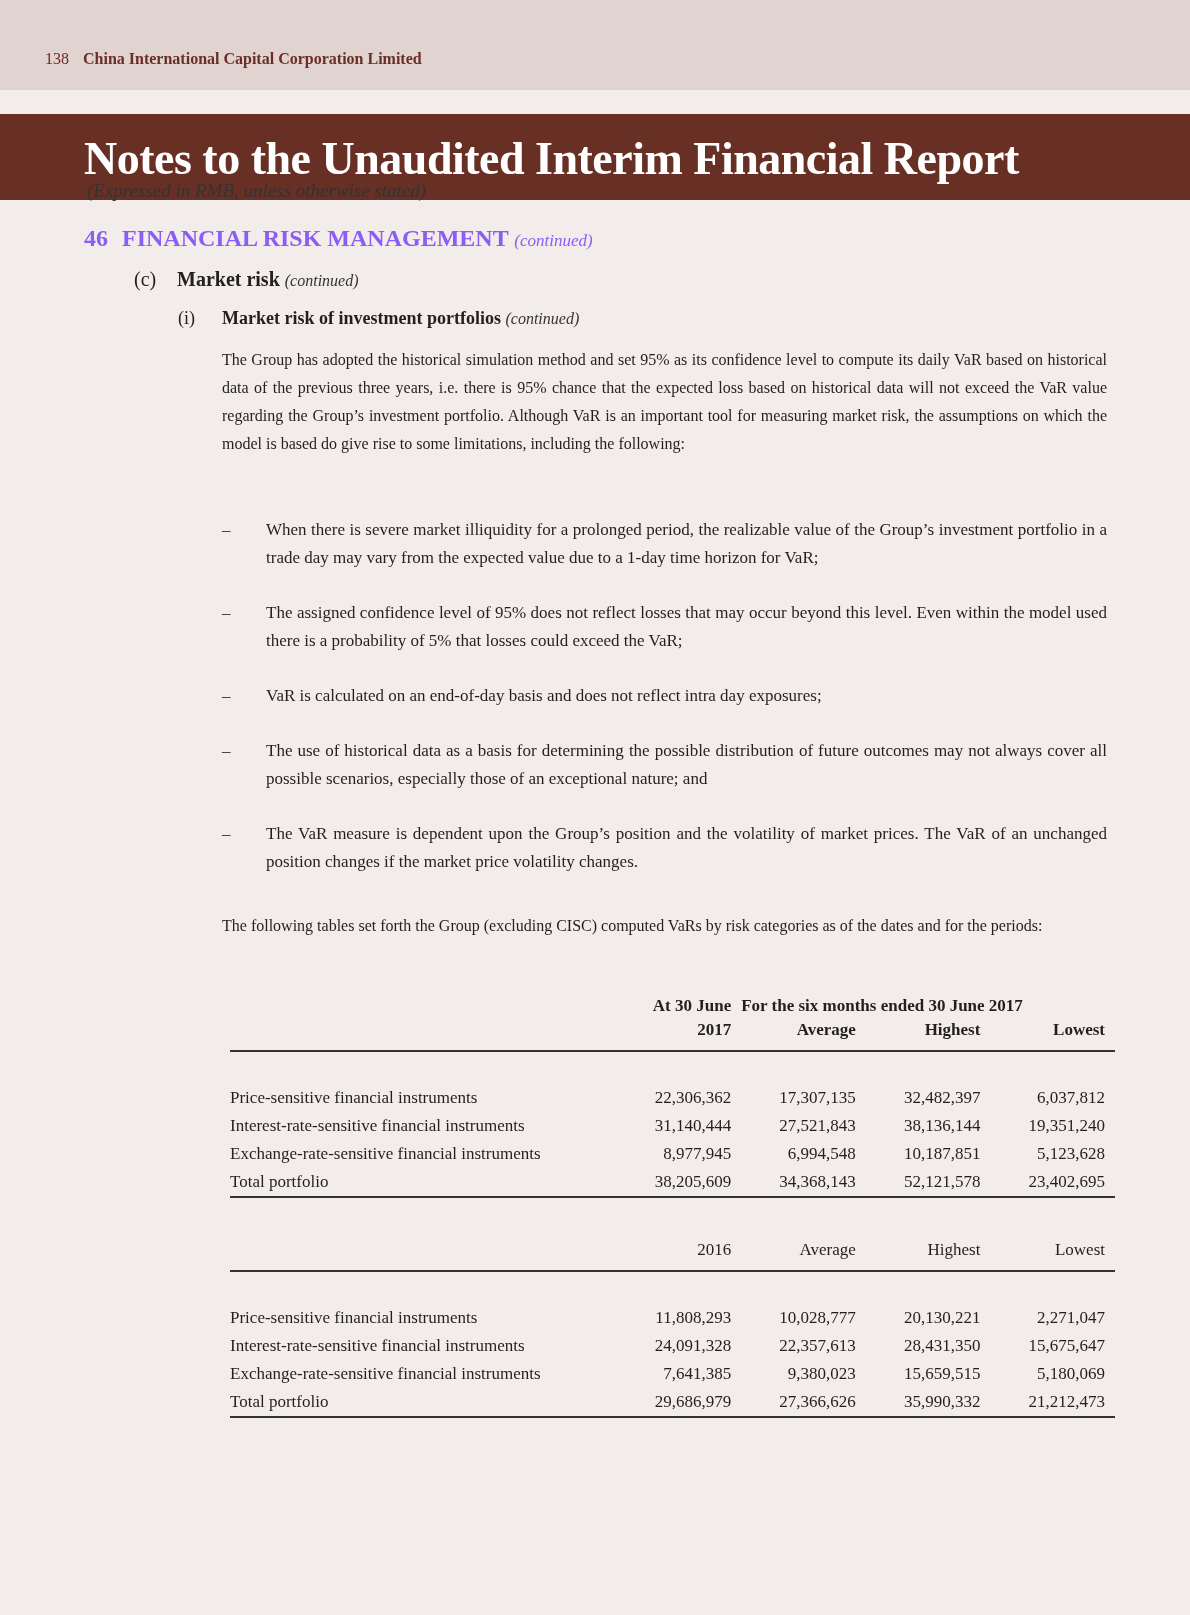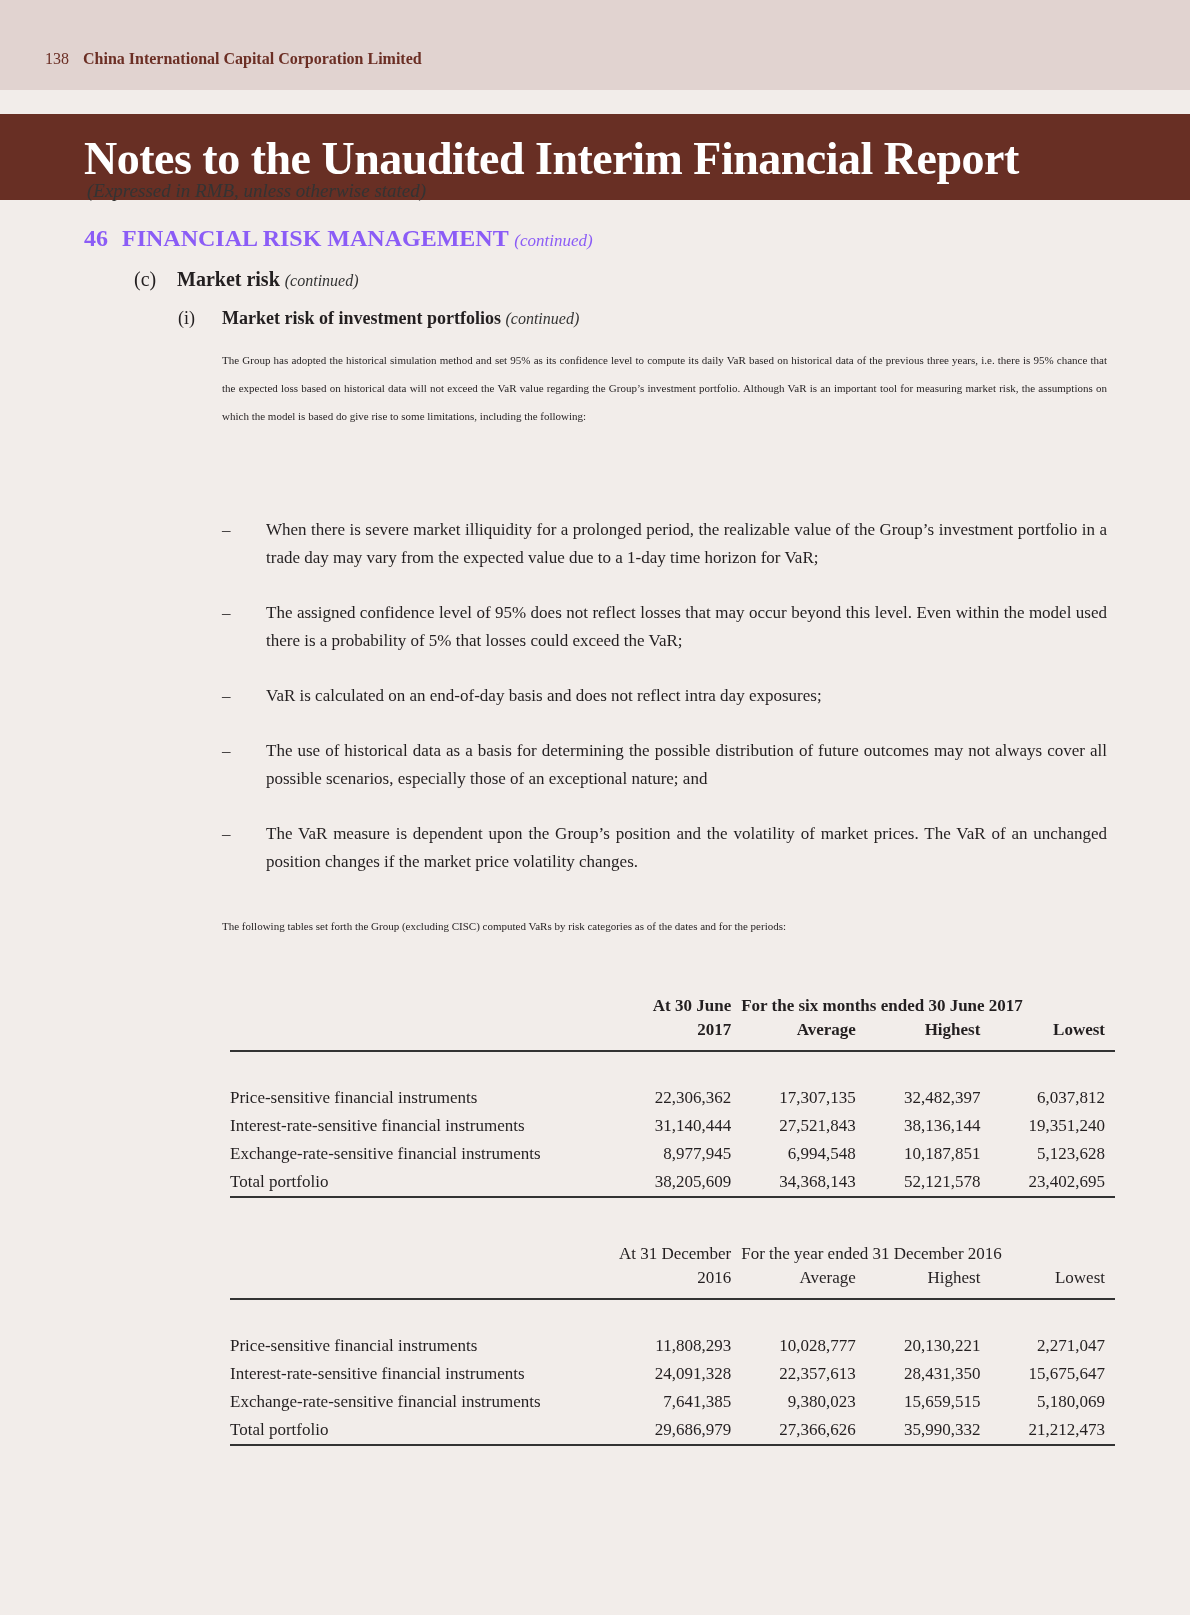--- a/index.html
+++ b/index.html
@@ -49,21 +49,21 @@
     .sub-head .ttl { font-weight: bold; }
     .sub-head .cont, .subsub-head .cont { font-size: 16px; color: #333; }
     .subsub-head {
       position: absolute; left: 178px; top: 308px;
       font-size: 18px; white-space: nowrap;
     }
     .subsub-head .lbl { display: inline-block; width: 44px; }
     .subsub-head .ttl { font-weight: bold; }
     .para {
       position: absolute; left: 222px; width: 885px;
-      font-size: 11px; line-height: 28px; text-align: justify; margin: 0;
+      font-size: 16px; line-height: 28px; text-align: justify; margin: 0;
     }
     .p1 { top: 346px; }
     .p2 { top: 912px; }
     .bullets { position: absolute; left: 218px; top: 516px; width: 889px; margin: 0; padding: 0; list-style: none; }
     .bullets li { position: relative; padding-left: 48px; font-size: 17px; line-height: 28px; text-align: justify; margin-bottom: 27px; }
     .bullets li .dash { position: absolute; left: 4px; top: 0; }
     table.var {
       position: absolute; left: 230px; width: 885px; border-collapse: collapse;
       font-size: 17px;
     }
@@ -167,25 +167,20 @@
     <td class="c1 num">38,205,609</td>
     <td class="c2 num">34,368,143</td>
     <td class="c3 num">52,121,578</td>
     <td class="c4 num">23,402,695</td>
   </tr>
 </tbody>
   </table>
 
 <table class="var t2">
   <tbody>
-      <tr>
-    <th class="c0"></th>
-    <th class="c1 num">At 31 December</th>
-    <th class="period" colspan="3">For the year ended 31 December 2016</th>
-  </tr>
   <tr class="hdrline">
     <th class="c0"></th>
     <th class="c1 num">2016</th>
     <th class="c2 num">Average</th>
     <th class="c3 num">Highest</th>
     <th class="c4 num">Lowest</th>
   </tr>
   <tr class="spacer">
         <td colspan="5"></td>
       </tr>

